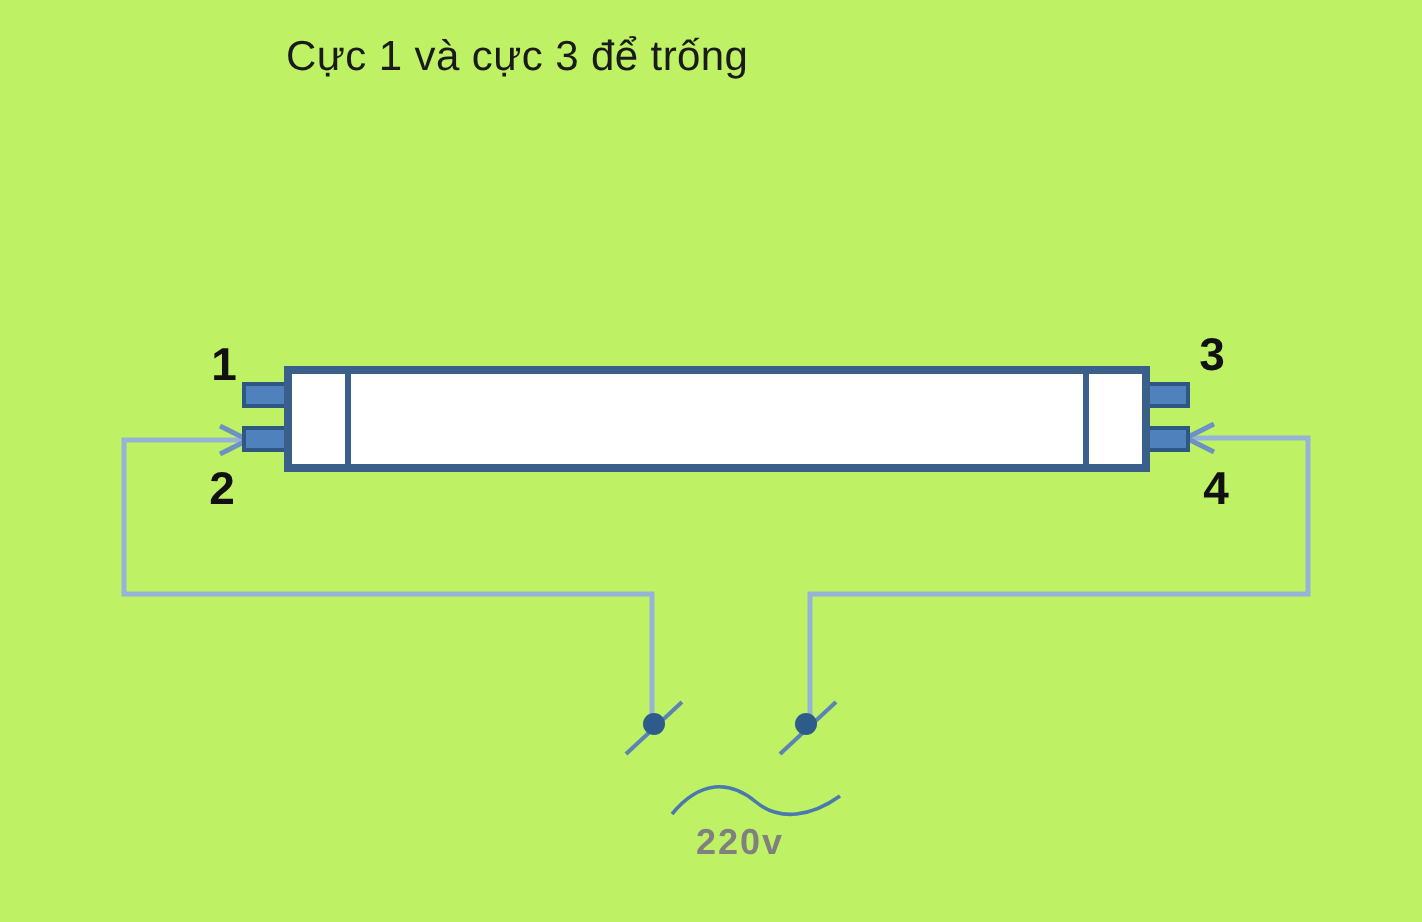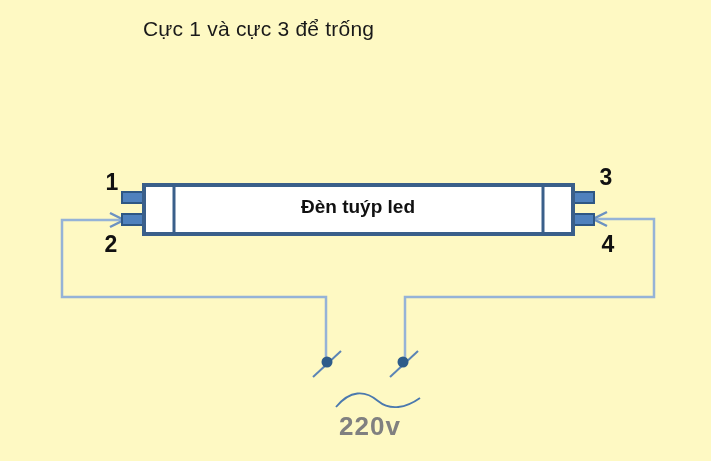--- a/index.html
+++ b/index.html
@@ -1,19 +1,19 @@
 <!DOCTYPE html>
 <html><head>
 <meta charset="utf-8">
 <style>
   html,body{margin:0;padding:0;background:#ffffff;}
   .canvas{
     position:relative;
     width:711px;height:461px;
-    background:#fef9c3;
+    background:#bef264;
     font-family:"Liberation Sans",sans-serif;
     overflow:hidden;
   }
   .abs{position:absolute;}
   .instruction{
     left:143px;
     font-size:21px;
     color:#1a1a1a;
     white-space:nowrap;
     letter-spacing:0.2px;
@@ -37,21 +37,21 @@
     left:143px;top:196px;width:430px;
     text-align:center;
     font-size:19px;
     font-weight:bold;
     color:#111111;
     white-space:nowrap;
   }
   .voltage{
     left:328px;top:411px;width:84px;
     text-align:center;
-    font-size:26px;
+    font-size:18px;
     font-weight:bold;
     color:#808080;
     letter-spacing:1px;
     white-space:nowrap;
   }
 </style>
 </head>
 <body>
 
 <div class="canvas">
@@ -81,17 +81,16 @@
     <circle cx="403" cy="362" r="5.5" fill="#2E5C8A"></circle>
 
     <path d="M336,407 C350,390 365,390 378,401 C390,411 406,408 420,398" fill="none" stroke="#4B79AE" stroke-width="1.8"></path>
   </svg>
 
   <div id="num1" class="abs pin-num">1</div>
   <div id="num2" class="abs pin-num">2</div>
   <div id="num3" class="abs pin-num">3</div>
   <div id="num4" class="abs pin-num">4</div>
 
-  <div class="abs tube-label">Đèn tuýp led</div>
 
   <div class="abs voltage">220v</div>
 
 </div>
 
 </body></html>

